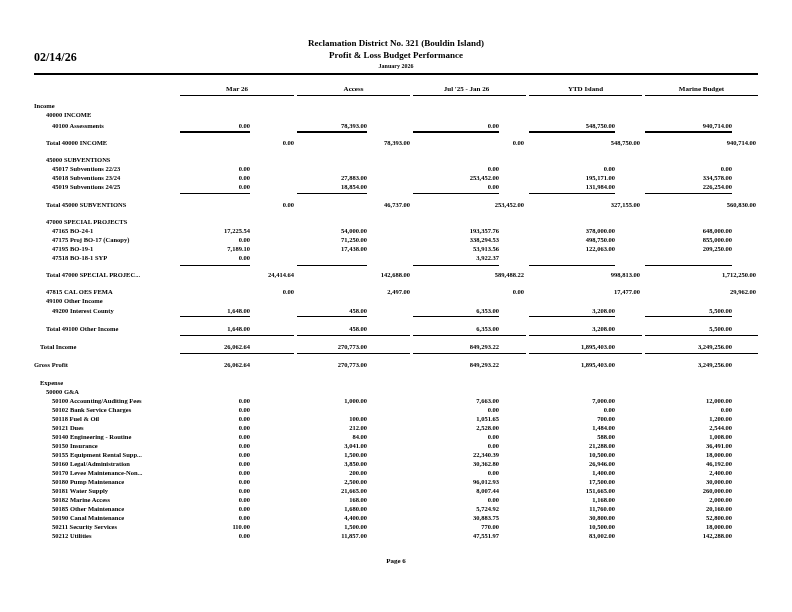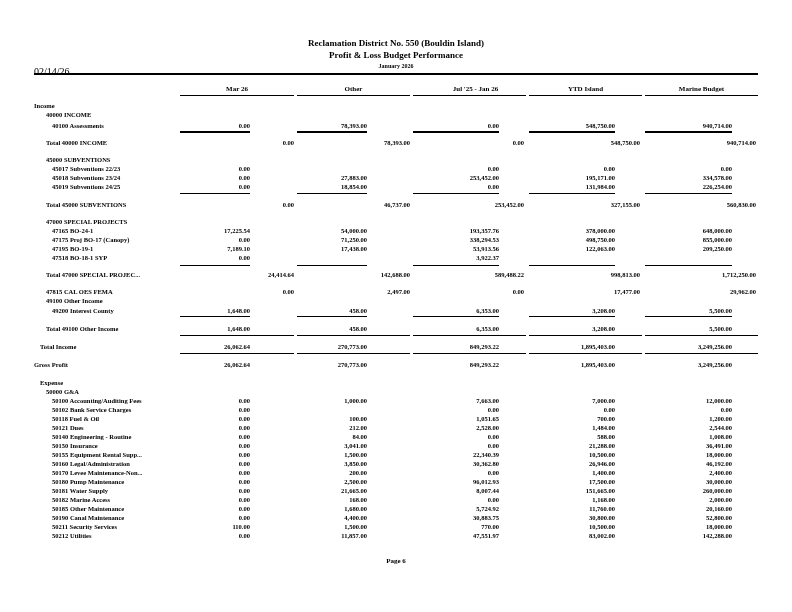--- a/index.html
+++ b/index.html
@@ -1,48 +1,48 @@
 <!DOCTYPE html>
 <html><head>
 <meta charset="utf-8">
 <style>
   html, body { margin:0; padding:0; background:#fff; }
   body { width:792px; height:612px; position:relative; overflow:hidden;
          font-family:"Liberation Serif", "DejaVu Serif", serif; color:#000; }
   .abs { position:absolute; }
-  .hdr-date { left:34px; top:66px; font-size:10px; font-weight:normal; }
+  .hdr-date { left:34px; top:50px; font-size:12px; font-weight:bold; }
   .hdr-title { left:0; width:792px; text-align:center; font-weight:bold; }
   .t1 { top:38px; font-size:9px; }
   .t2 { top:50px; font-size:9px; }
   .t3 { top:63px; font-size:6px; }
   .top-rule { left:34px; top:73px; width:724px; height:2px; background:#000; }
   .colhead { top:85px; font-size:7px; font-weight:bold; text-align:center; }
   .colrule { top:95px; height:1px; background:#000; }
   .row { position:absolute; left:0; width:792px; height:9px; font-size:6.5px; font-weight:bold; line-height:9px; }
   .row .lbl { position:absolute; white-space:nowrap; }
   .row .v { position:absolute; text-align:right; width:90px; }
   .rule { position:absolute; height:1px; background:#000; }
   .rule.thick { height:2px; }
   .footer { top:557px; left:0; width:792px; text-align:center; font-size:7px; font-weight:bold; }
 </style>
 </head>
 <body>
 
 <div class="abs hdr-date">02/14/26</div>
-<div class="abs hdr-title t1">Reclamation District No. 550 (Bouldin Island)</div>
+<div class="abs hdr-title t1">Reclamation District No. 321 (Bouldin Island)</div>
 <div class="abs hdr-title t2">Profit &amp; Loss Budget Performance</div>
 <div class="abs hdr-title t3">January 2026</div>
 <div class="abs top-rule"></div>
 
 <div id="colheads">
     <div class="abs colhead" style="left: 180px; width: 114px;">Mar 26</div>
     <div class="abs colrule" style="left: 180px; width: 114px;"></div>
-    <div class="abs colhead" style="left: 297px; width: 113px;">Other</div>
+    <div class="abs colhead" style="left: 297px; width: 113px;">Access</div>
     <div class="abs colrule" style="left: 297px; width: 113px;"></div>
-    <div class="abs colhead" style="left: 419px; width: 113px;">Jul '25 - Jan 26</div>
+    <div class="abs colhead" style="left: 410px; width: 113px;">Jul '25 - Jan 26</div>
     <div class="abs colrule" style="left: 413px; width: 113px;"></div>
     <div class="abs colhead" style="left: 529px; width: 113px;">YTD Island</div>
     <div class="abs colrule" style="left: 529px; width: 113px;"></div>
     <div class="abs colhead" style="left: 645px; width: 113px;">Marine Budget</div>
     <div class="abs colrule" style="left: 645px; width: 113px;"></div>
   </div>
 <div id="report-body">
     <div class="row" style="top: 101px;">
       <span class="lbl" style="left: 34px;">Income</span>
     </div>

